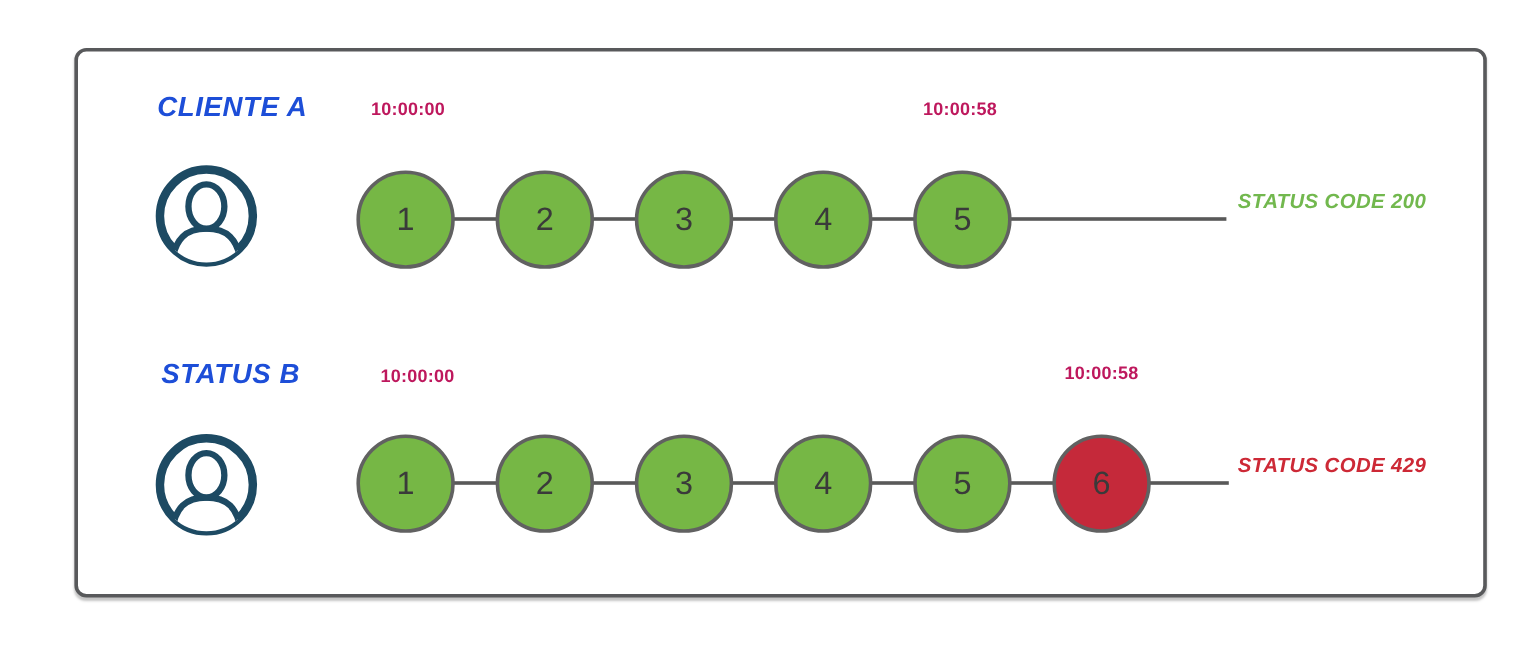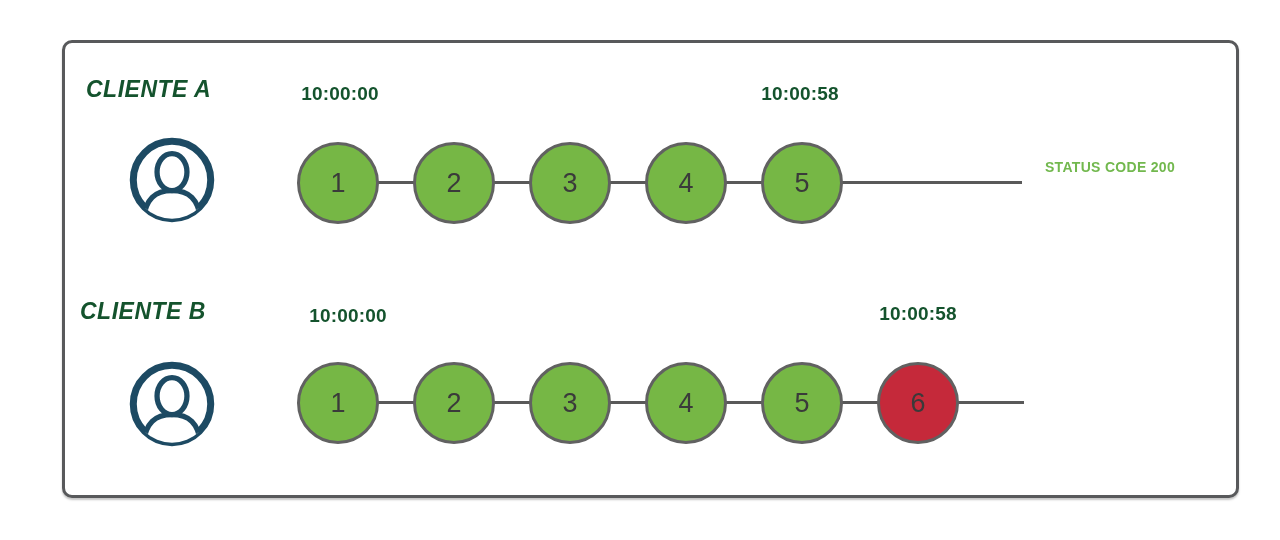--- a/index.html
+++ b/index.html
@@ -11,49 +11,49 @@
   }
   .canvas { position: absolute; left: 0; top: 0; width: 1280px; height: 540px; }
 
   .frame {
     position: absolute; left: 62px; top: 40px; width: 1177px; height: 458px;
     border: 3px solid #58595b; border-radius: 10px; background: #ffffff;
     box-shadow: 0 2px 2px rgba(90,90,90,0.35);
   }
 
   .client-label {
-    position: absolute; width: 170px; text-align: left;
+    position: absolute; width: 170px; text-align: right;
     font-size: 23px; font-weight: 700; font-style: italic;
-    color: #14532d; letter-spacing: 0.5px; white-space: nowrap;
+    color: #1d4ed8; letter-spacing: 0.5px; white-space: nowrap;
   }
 
   .ts {
     position: absolute; width: 96px; text-align: center;
-    font-size: 19px; font-weight: 700; color: #14532d; letter-spacing: 0.2px;
+    font-size: 15px; font-weight: 700; color: #be185d; letter-spacing: 0.2px;
   }
 
   .avatar { position: absolute; width: 88px; height: 88px; }
   .avatar svg { width: 100%; height: 100%; display: block; }
 
   .wire { position: absolute; height: 3px; background: #595959; }
 
   .node {
     position: absolute; width: 82px; height: 82px; border-radius: 50%;
     border: 3px solid #616161;
     display: flex; align-items: center; justify-content: center;
   }
   .node.ok { background: #76b745; }
   .node.rate-limited { background: #c5293a; }
   .node span { font-size: 27px; color: #3a3a3a; }
 
   .status {
     position: absolute; width: 172px; text-align: center;
     font-weight: 700; letter-spacing: 0.3px;
   }
-  .status .code { font-size: 14px; line-height: 21px; white-space: nowrap; }
+  .status .code { font-size: 17px; line-height: 21px; white-space: nowrap; font-style: italic; }
   .status .msg  { font-size: 15px; line-height: 19px; white-space: nowrap; }
   .status.success { color: #72b84e; }
   .status.error   { color: #cd2936; }
 </style>
 </head>
 <body>
 
 <div class="canvas">
   <div class="frame"></div>
 
@@ -92,21 +92,21 @@
     <span>4</span>
     </div>
   <div class="node ok" style="left:761px; top:142px">
     <span>5</span>
     </div>
 
   <div class="status success" style="left:1024px; top:157px">
     <div class="code">STATUS CODE 200</div>
   </div>
 
-  <div class="client-label" style="left:80px; top:298px">CLIENTE B</div>
+  <div class="client-label" style="left:80px; top:298px">STATUS B</div>
 
   <div class="ts" style="left:300px; top:305px">10:00:00</div>
   <div class="ts" style="left:870px; top:303px">10:00:58</div>
 
   <div class="avatar" style="left:128px; top:360px">
     <svg viewBox="0 0 100 100" aria-hidden="true">
       <defs>
           <clipPath id="clipB">
             <circle cx="50" cy="50" r="44"></circle>
           </clipPath>
@@ -134,14 +134,15 @@
     <span>4</span>
     </div>
   <div class="node ok" style="left:761px; top:362px">
     <span>5</span>
     </div>
   <div class="node rate-limited" style="left:877px; top:362px">
     <span>6</span>
     </div>
 
   <div class="status error" style="left:1024px; top:377px">
+    <div class="code">STATUS CODE 429</div>
   </div>
 </div>
 
 </body></html>

